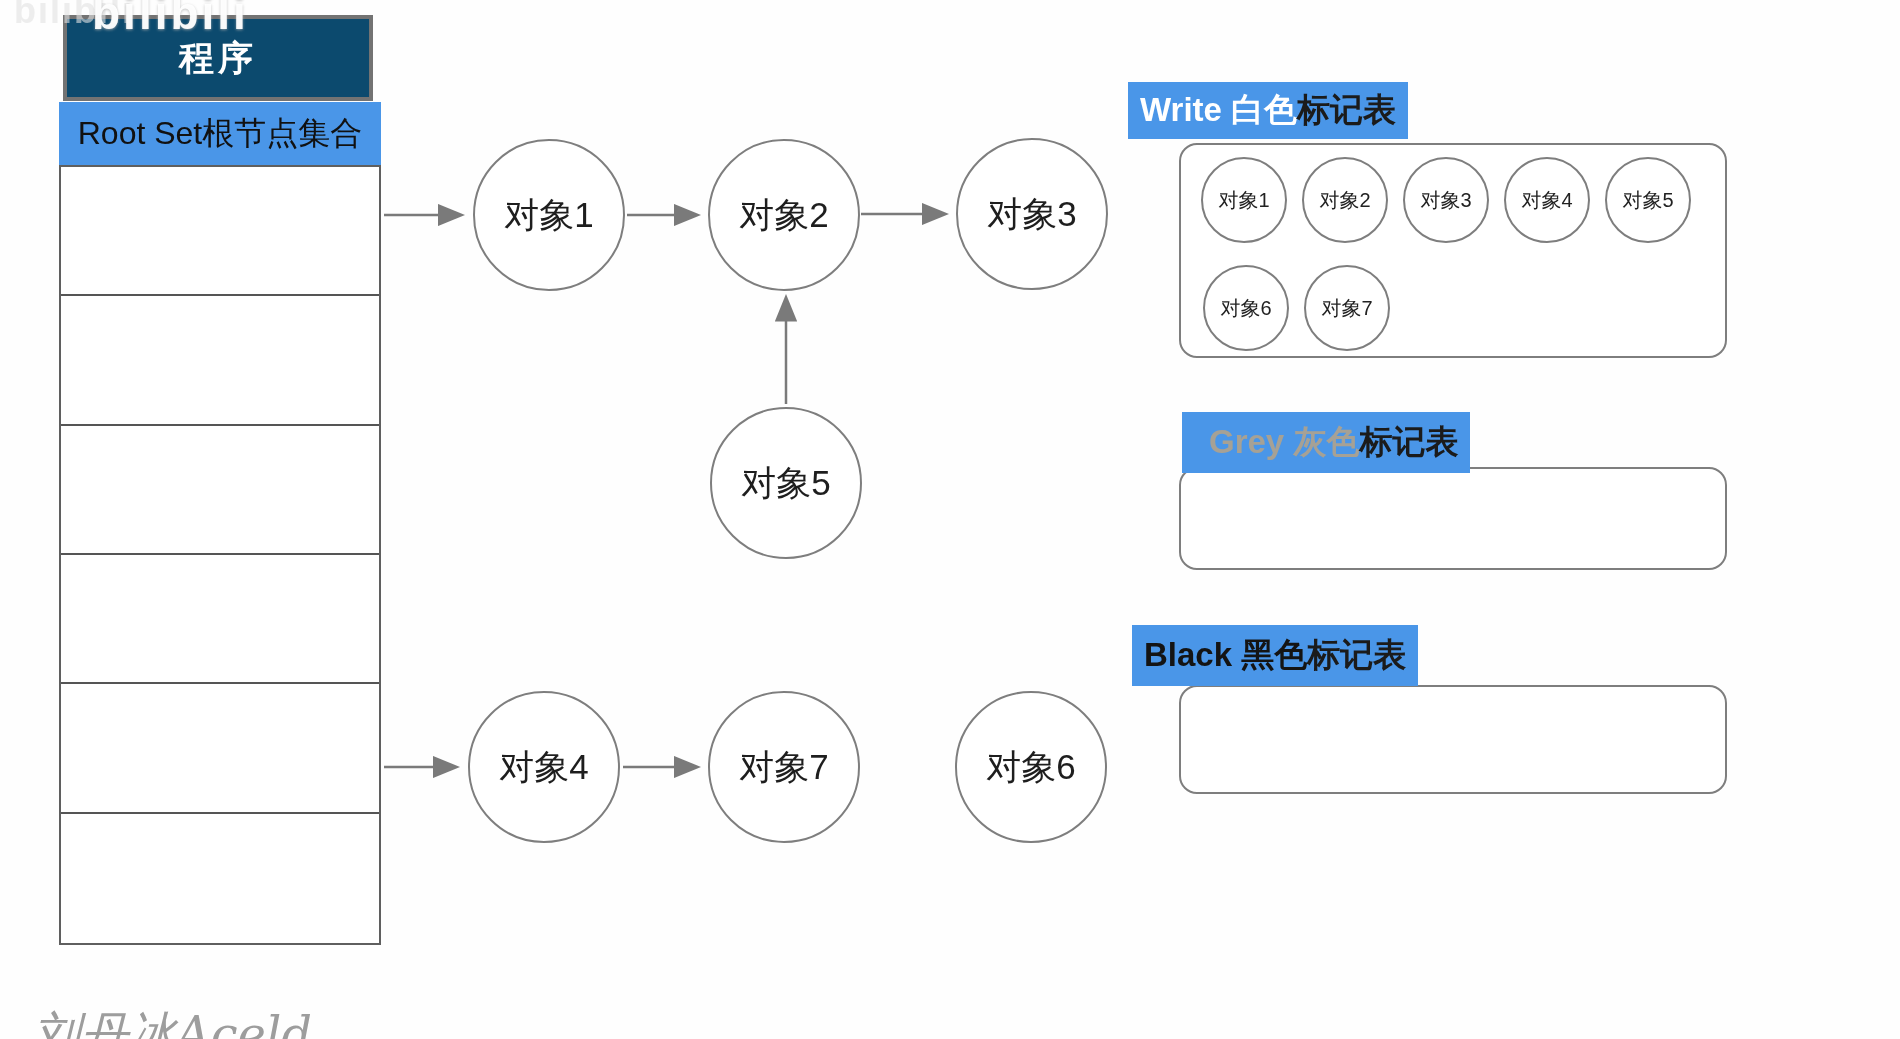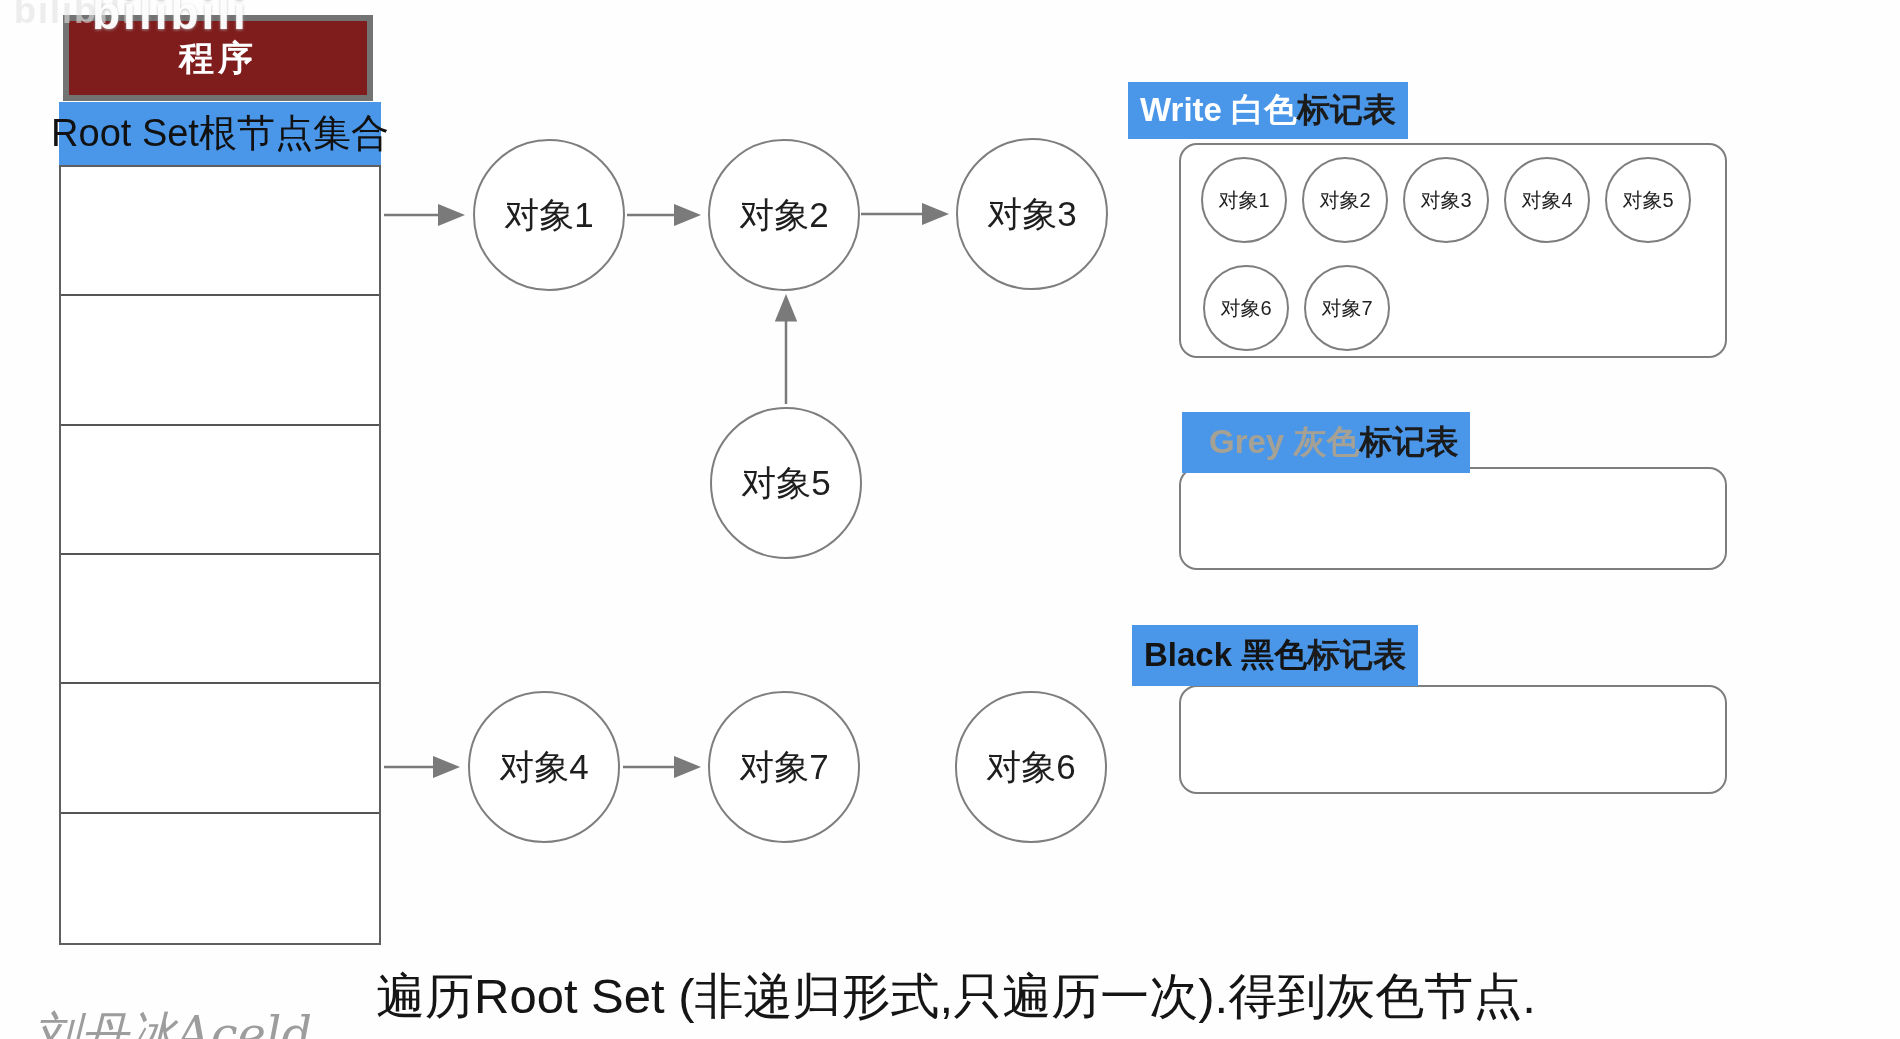--- a/index.html
+++ b/index.html
@@ -3,28 +3,28 @@
 <meta charset="utf-8">
 <style>
   html,body{margin:0;padding:0;background:#ffffff;}
   #stage{
     position:relative;width:1900px;height:1039px;background:#fefefe;overflow:hidden;
     font-family:"Liberation Sans","DejaVu Sans",sans-serif;
   }
   
   .yellow-header{
     position:absolute;left:63px;top:15px;width:310px;height:86px;
-    background:#7f1d1d;border:6px solid #737373;box-sizing:border-box;
+    background:#0c4a6e;border:4px solid #737373;box-sizing:border-box;
     display:flex;align-items:center;justify-content:center;
     color:#ffffff;font-size:35px;font-weight:bold;letter-spacing:4px;
   }
   .root-row{
     position:absolute;left:59px;top:102px;width:322px;height:63px;
     background:#4a96e8;display:flex;align-items:center;justify-content:center;
-    color:#111111;font-size:38px;white-space:nowrap;
+    color:#111111;font-size:32px;white-space:nowrap;
   }
   .stack-table{
     position:absolute;left:59px;top:165px;width:322px;height:780px;
     border:2px solid #5f5f5f;box-sizing:border-box;background:#ffffff;
     display:grid;grid-template-rows:repeat(6,1fr);
   }
   .stack-row{border-bottom:2px solid #555555;}
   .stack-row:last-child{border-bottom:none;}
   
   .node{
@@ -134,17 +134,16 @@
       <span class="rest">标记表</span>
   </div>
   <div class="round-box" style="left:1179px;top:467px;width:548px;height:103px;"></div>
 
   <div class="tag" style="left:1132px;top:625px;height:61px;">
     <span class="hl black-hl">Black 黑色</span>
       <span class="rest">标记表</span>
   </div>
   <div class="round-box" style="left:1179px;top:685px;width:548px;height:109px;"></div>
 
-  <div class="caption">遍历Root Set (非递归形式,只遍历一次).得到灰色节点.</div>
 
   <div class="wm-author">刘丹冰Aceld</div>
 
 </div>
 
 </body></html>

